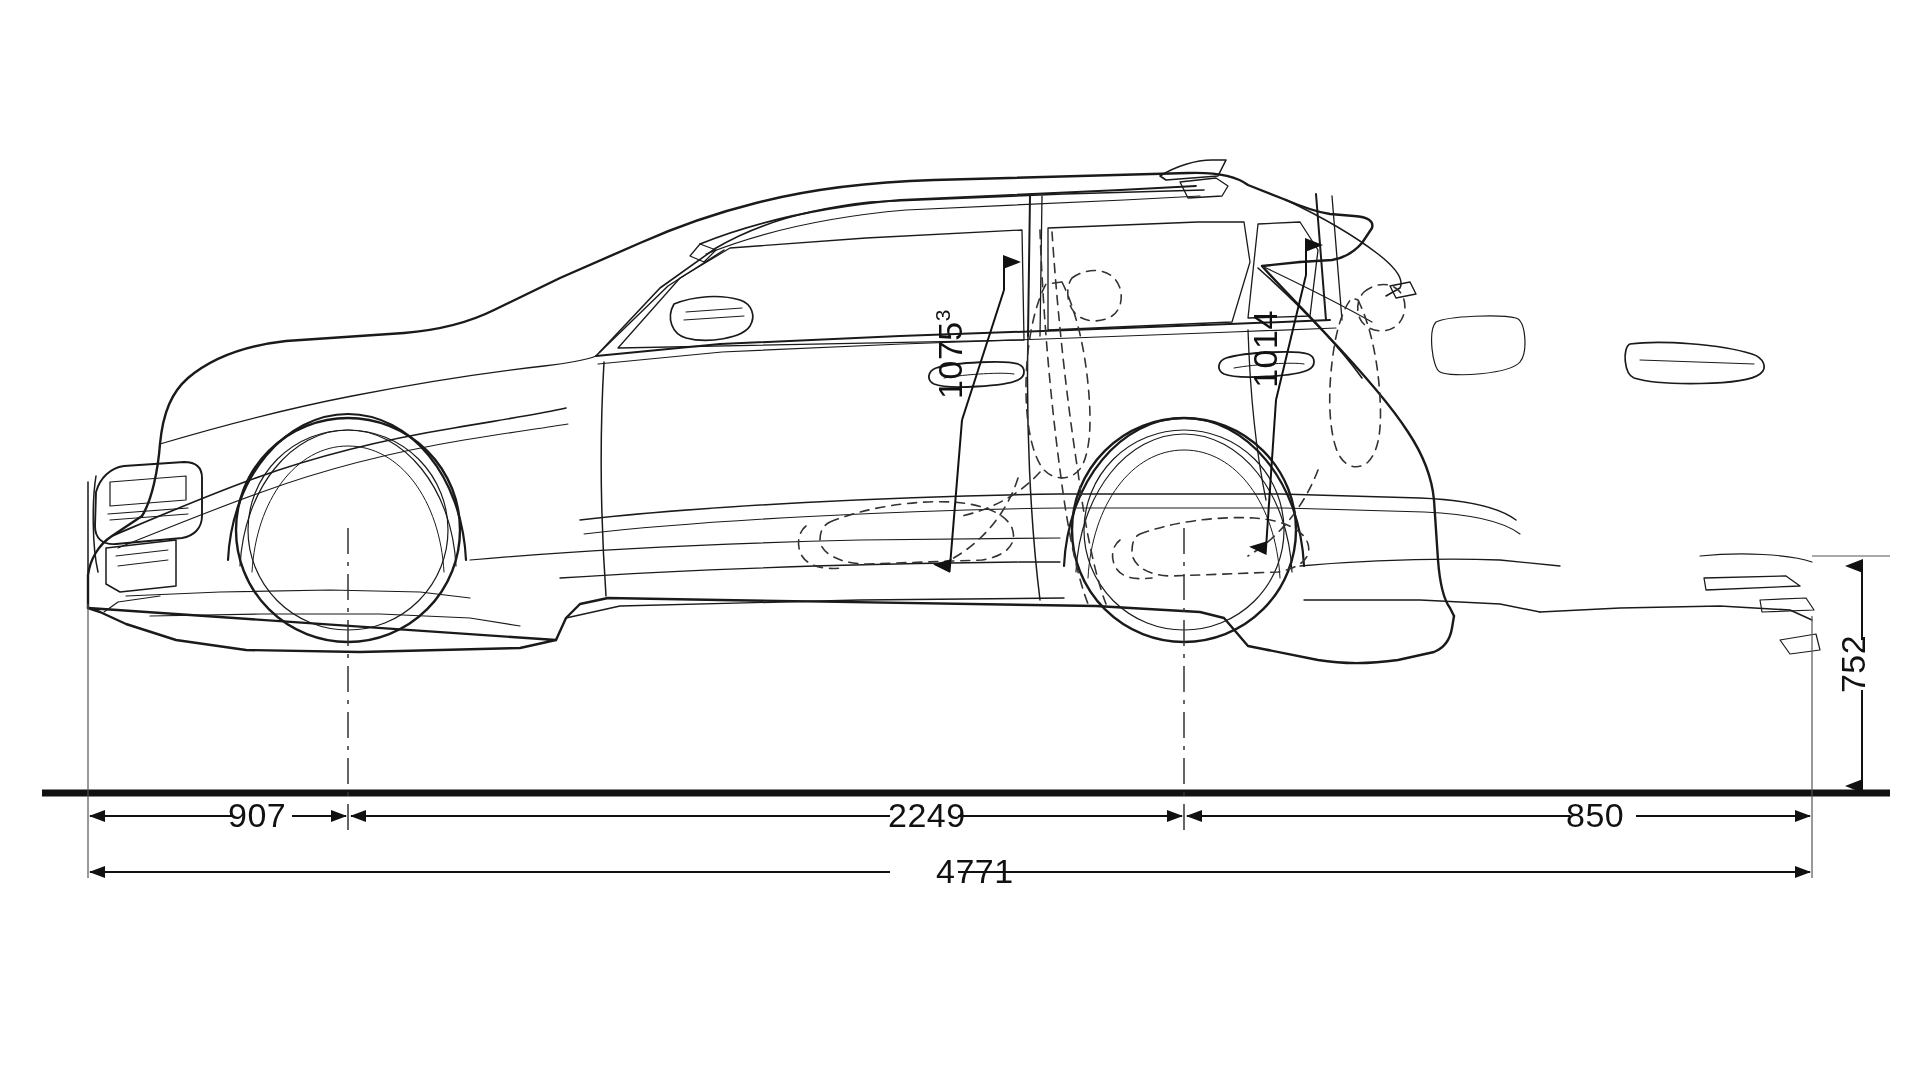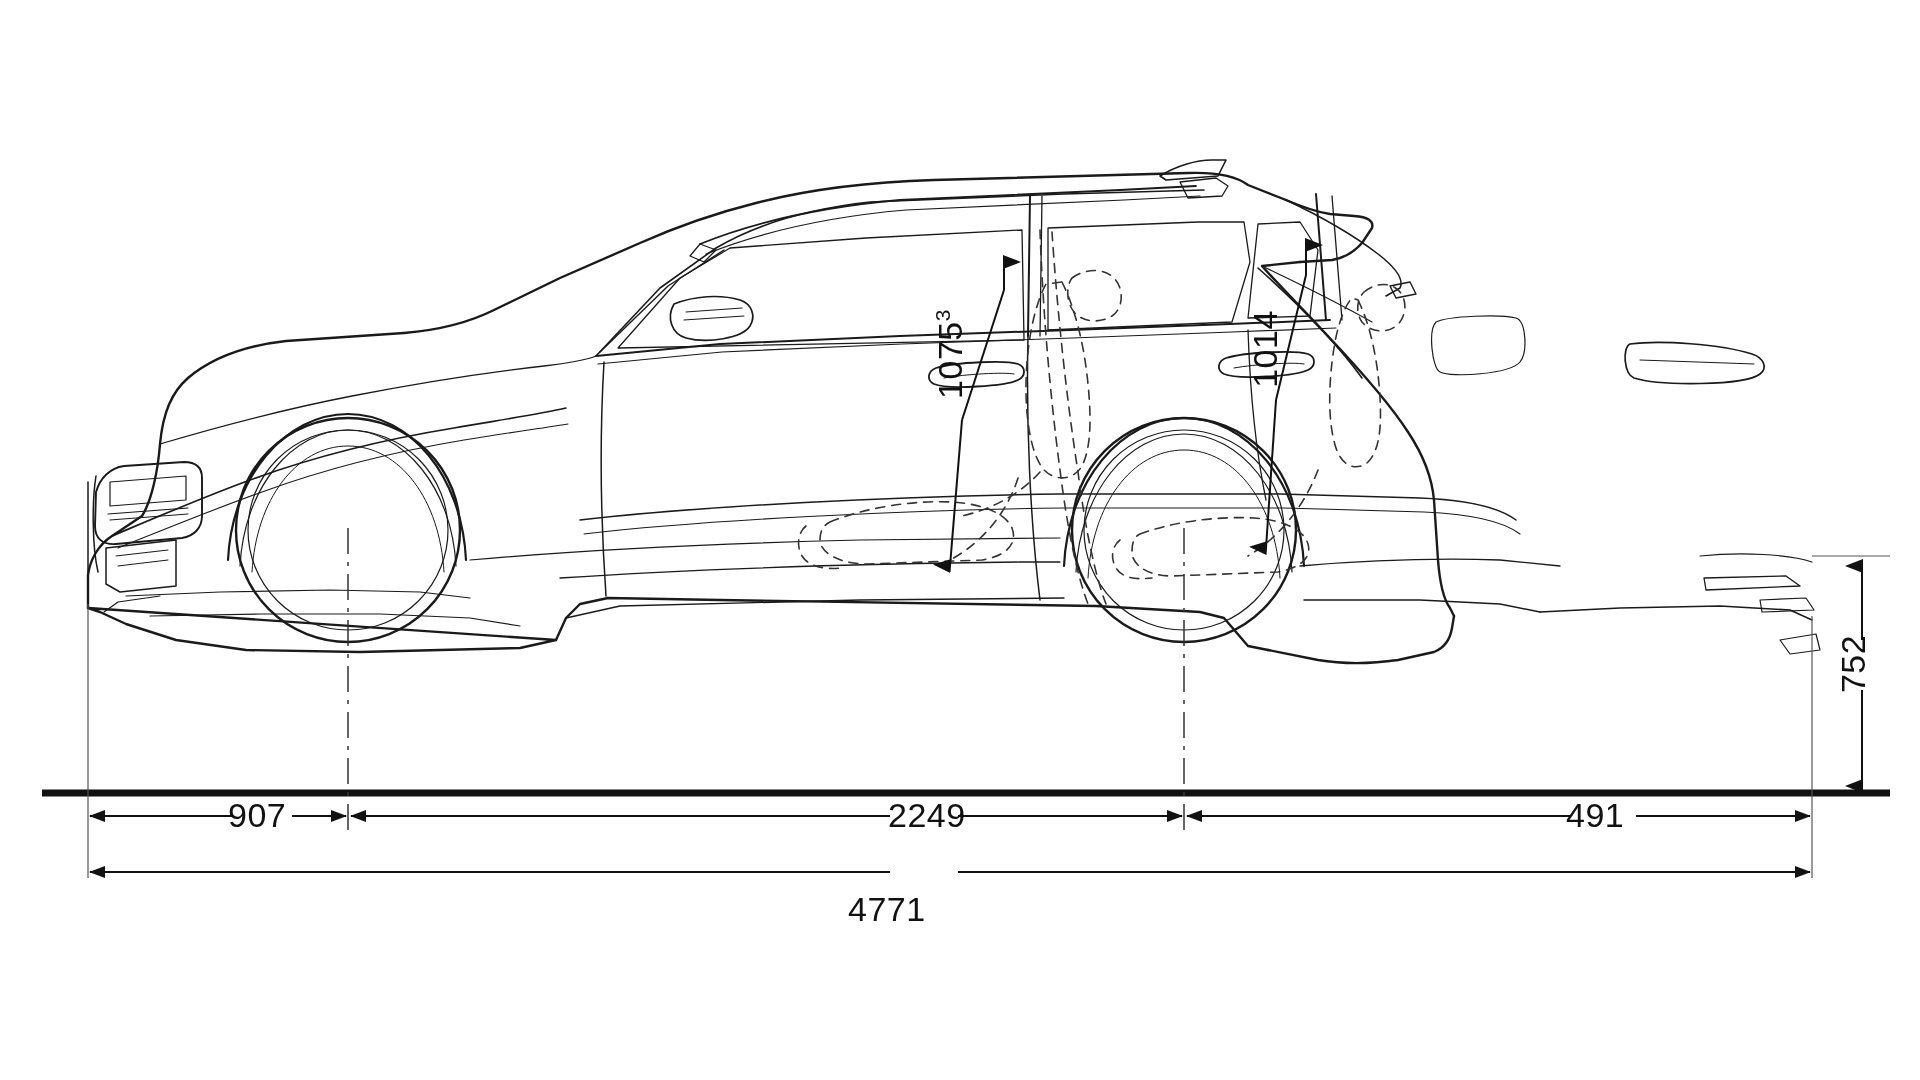--- a/index.html
+++ b/index.html
@@ -338,23 +338,23 @@
       <line x1="1862" y1="640" x2="1862" y2="566" marker-end="url(#arrUp)"></line>
       <line x1="1862" y1="690" x2="1862" y2="786" marker-end="url(#arrDown)"></line>
     </g>
 
   </svg>
 
   <div class="dim-label dim-h" style="left:228px; top:798px;">907</div>
 
   <div class="dim-label dim-h" style="left:888px; top:798px;">2249</div>
 
-  <div class="dim-label dim-h" style="left:1566px; top:798px;">491</div>
-
-  <div class="dim-label dim-h" style="left:848px; top:854px;margin-top:38px;">4771</div>
+  <div class="dim-label dim-h" style="left:1566px; top:798px;">850</div>
+
+  <div class="dim-label dim-h" style="left:936px; top:854px;">4771</div>
 
   <div style="position:absolute; left:955px; top:355px; width:0; height:0;">
     <div class="dim-label dim-v" style="left:-50px; top:-18px; transform:rotate(-90deg);">
       <span>1075</span><span class="sup">3</span>
     </div>
   </div>
 
   <div style="position:absolute; left:1270px; top:350px; width:0; height:0;">
     <div class="dim-label dim-v" style="left:-44px; top:-18px; transform:rotate(-90deg);">
       <span>1014</span>

